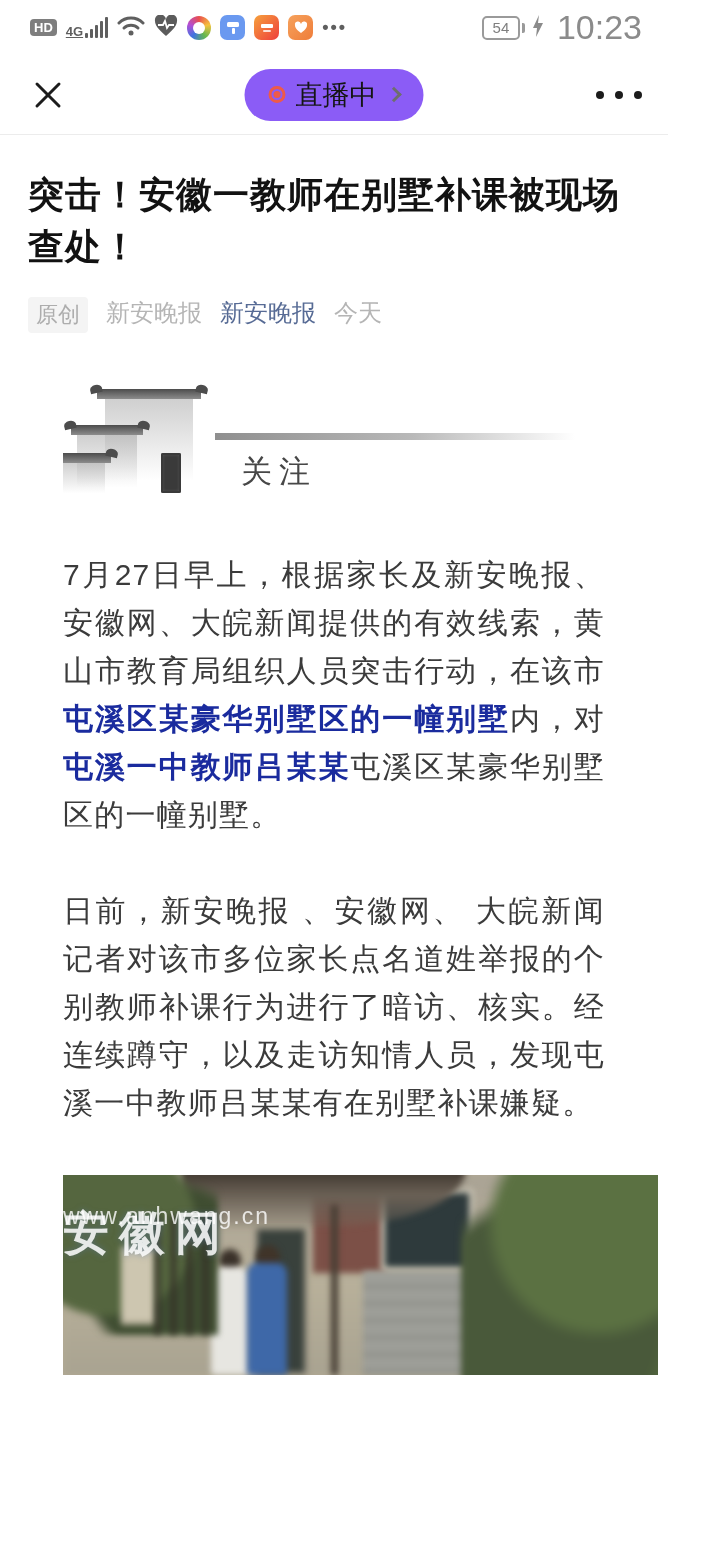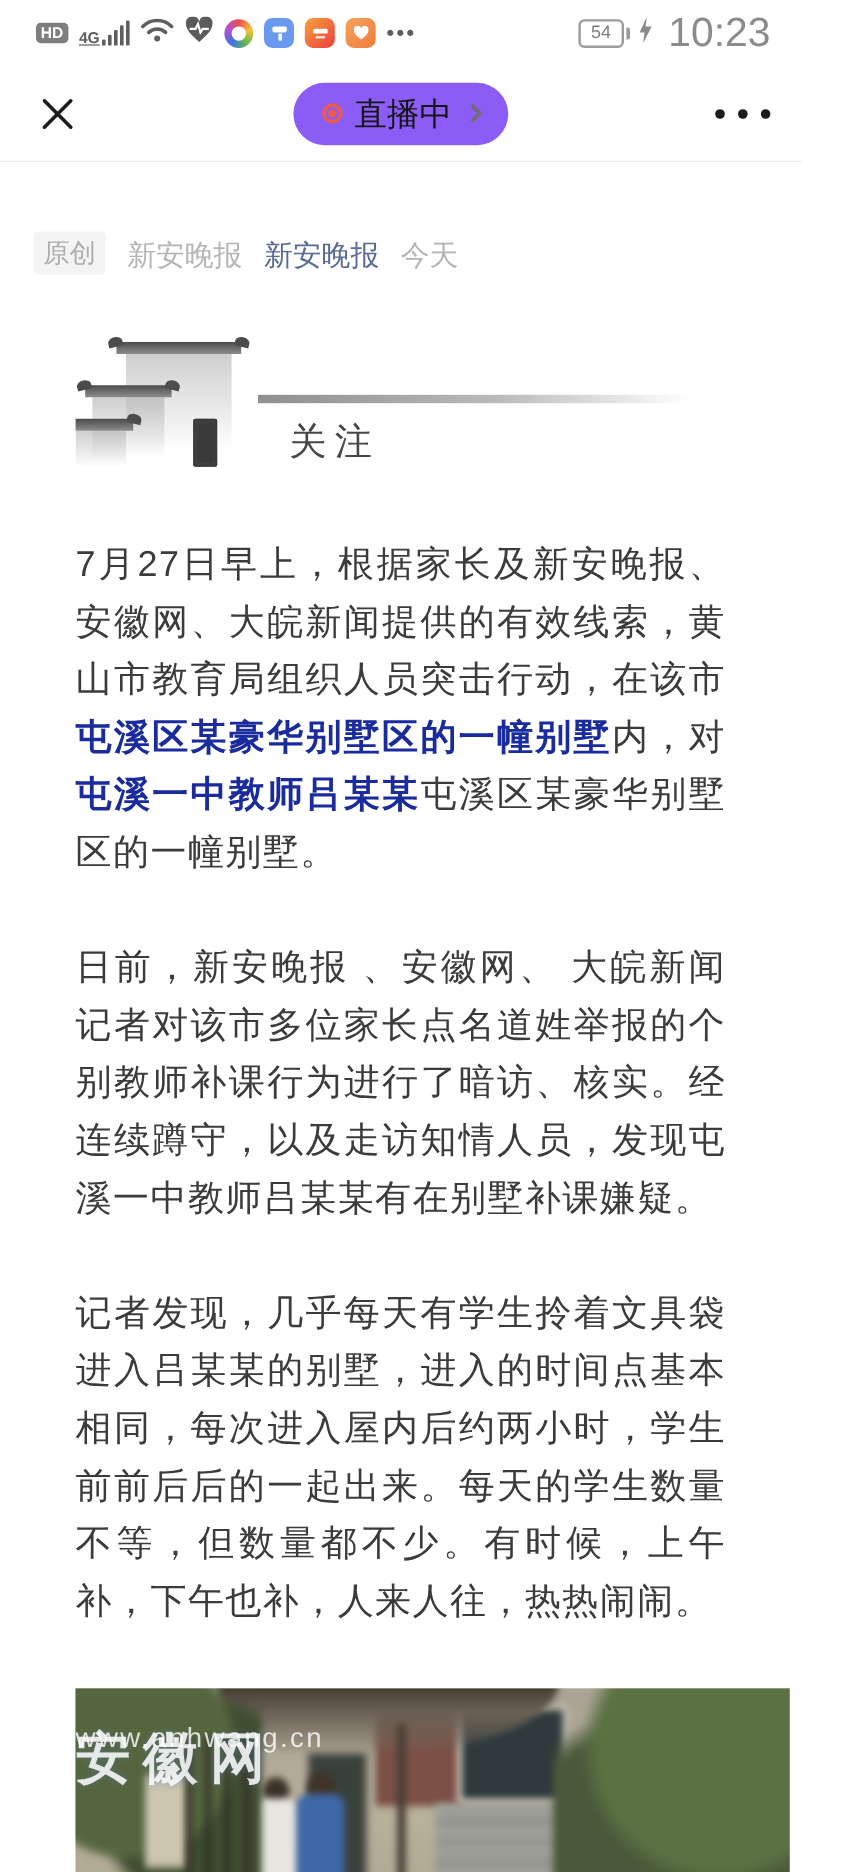--- a/index.html
+++ b/index.html
@@ -32,21 +32,21 @@
   .live-dot { width:17px; height:17px; border-radius:50%; border:3px solid #ee5a49; position:relative; }
   .live-dot:after { content:""; position:absolute; inset:2px; border-radius:50%; background:#ee5a49; }
   .live-text { font-size:27px; color:#151515; }
   .pill-chevron { width:11px; height:11px; border-top:3px solid #6e6e6e; border-right:3px solid #6e6e6e; transform:rotate(45deg); margin-left:2px; }
   .more-dots { display:flex; gap:11px; align-items:center; }
   .more-dots i { width:8px; height:8px; border-radius:50%; background:#1c1c1c; display:block; }
 
   
   .article { padding:34px 28px 0; }
   .title { font-size:36px; line-height:52px; font-weight:700; color:#121212; letter-spacing:1px; }
-  .byline { display:flex; align-items:flex-end; gap:18px; margin-top:24px; }
+  .byline { display:flex; align-items:flex-start; gap:18px; margin-top:24px; }
   .orig-badge { background:#f4f4f4; color:#adadad; font-size:22px; padding:3px 8px; border-radius:4px; }
   .byline-gray { color:#b5b5b5; font-size:24px; }
   .byline-link { color:#576b95; font-size:24px; font-weight:500; }
 
   
   .banner { margin:50px 35px 0; height:118px; position:relative; overflow:hidden; }
   .roof { position:absolute; height:10px; background:linear-gradient(to bottom,#4c4c4c,#8c8c8c); border-radius:3px 3px 0 0; }
   .roof:before,.roof:after { content:""; position:absolute; top:-4px; width:12px; height:8px; background:#4c4c4c; border-radius:60% 60% 0 0; }
   .roof:before { left:-7px; transform:rotate(-14deg); }
   .roof:after { right:-7px; transform:rotate(14deg); }
@@ -161,20 +161,21 @@
       <span class="pill-chevron"></span>
     </div>
     <div class="more-dots">
         <i></i>
         <i></i>
         <i></i>
       </div>
   </div>
 
   <div class="article">
+    <h1 class="title">突击！安徽一教师在别墅补课被现场查处！</h1>
 
     <div class="byline">
       <span class="orig-badge">原创</span>
       <span class="byline-gray">新安晚报</span>
       <span class="byline-link">新安晚报</span>
       <span class="byline-gray">今天</span>
     </div>
 
     <div class="banner">
       <div class="roof" style="left:34px; top:6px; width:104px;"></div>
@@ -184,21 +185,20 @@
       <div class="roof" style="left:-6px; top:70px; width:54px;"></div>
       <div class="wall" style="left:0; top:80px; width:42px; height:36px;"></div>
       <div class="grad-line" style="left:152px; top:50px; width:360px;"></div>
       <div class="seal" style="left:98px; top:70px;"></div>
       <div class="follow-label" style="left:178px; top:68px;">关注</div>
     </div>
 
     <div class="content">
         <p class="para"><span>7月27日早上，根据家长及新安晚报、安徽网、大皖新闻提供的有效线索，黄山市教育局组织人员突击行动，在该市</span><span class="inline-link">屯溪区某豪华别墅区的一幢别墅</span><span>内，对</span><span class="inline-link">屯溪一中教师吕某某</span><span>屯溪区某豪华别墅区的一幢别墅。</span></p>
         <p class="para"><span>日前，新安晚报 、安徽网、 大皖新闻记者对该市多位家长点名道姓举报的个别教师补课行为进行了暗访、核实。经连续蹲守，以及走访知情人员，发现屯溪一中教师吕某某有在别墅补课嫌疑。</span></p>
-        <p class="para"><span>记者发现，几乎每天有学生拎着文具袋进入吕某某的别墅，进入的时间点基本相同，每次进入屋内后约两小时，学生前前后后的一起出来。每天的学生数量不等，但数量都不少。有时候，上午补，下午也补，人来人往，热热闹闹。</span></p>
       </div>
 
     <div class="photo">
       <div class="p-wallbase p-blur"></div>
       <div class="p-brick p-blur"></div>
       <div class="p-window p-blur"></div>
       <div class="p-awning p-blur"></div>
       <div class="p-awnpost p-blur"></div>
       <div class="p-door p-blur"></div>
       <div class="p-graywall p-blur"></div>

